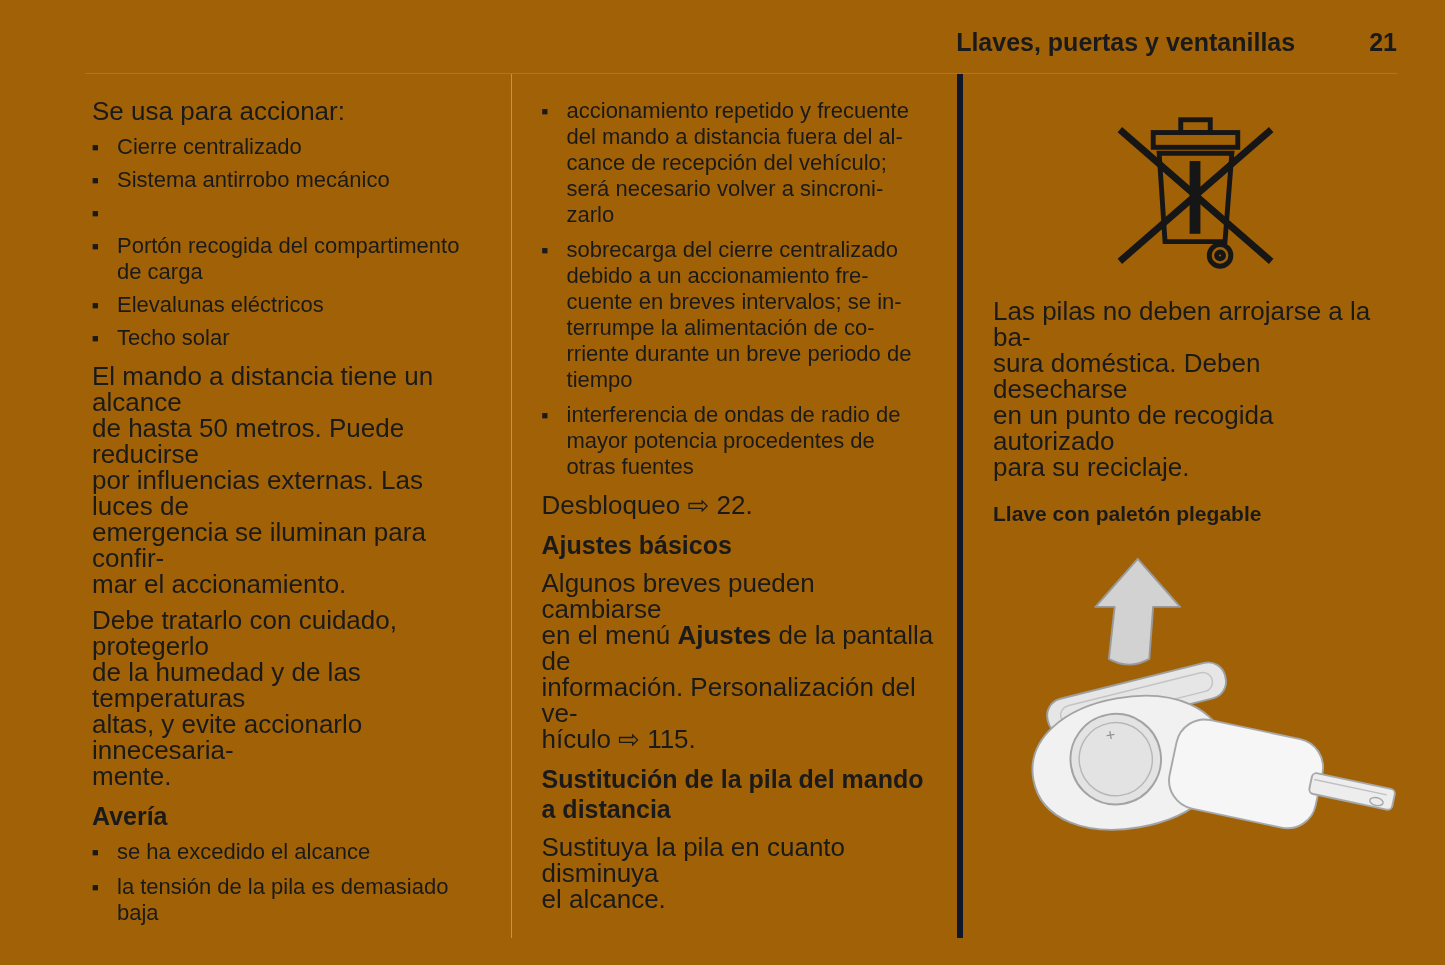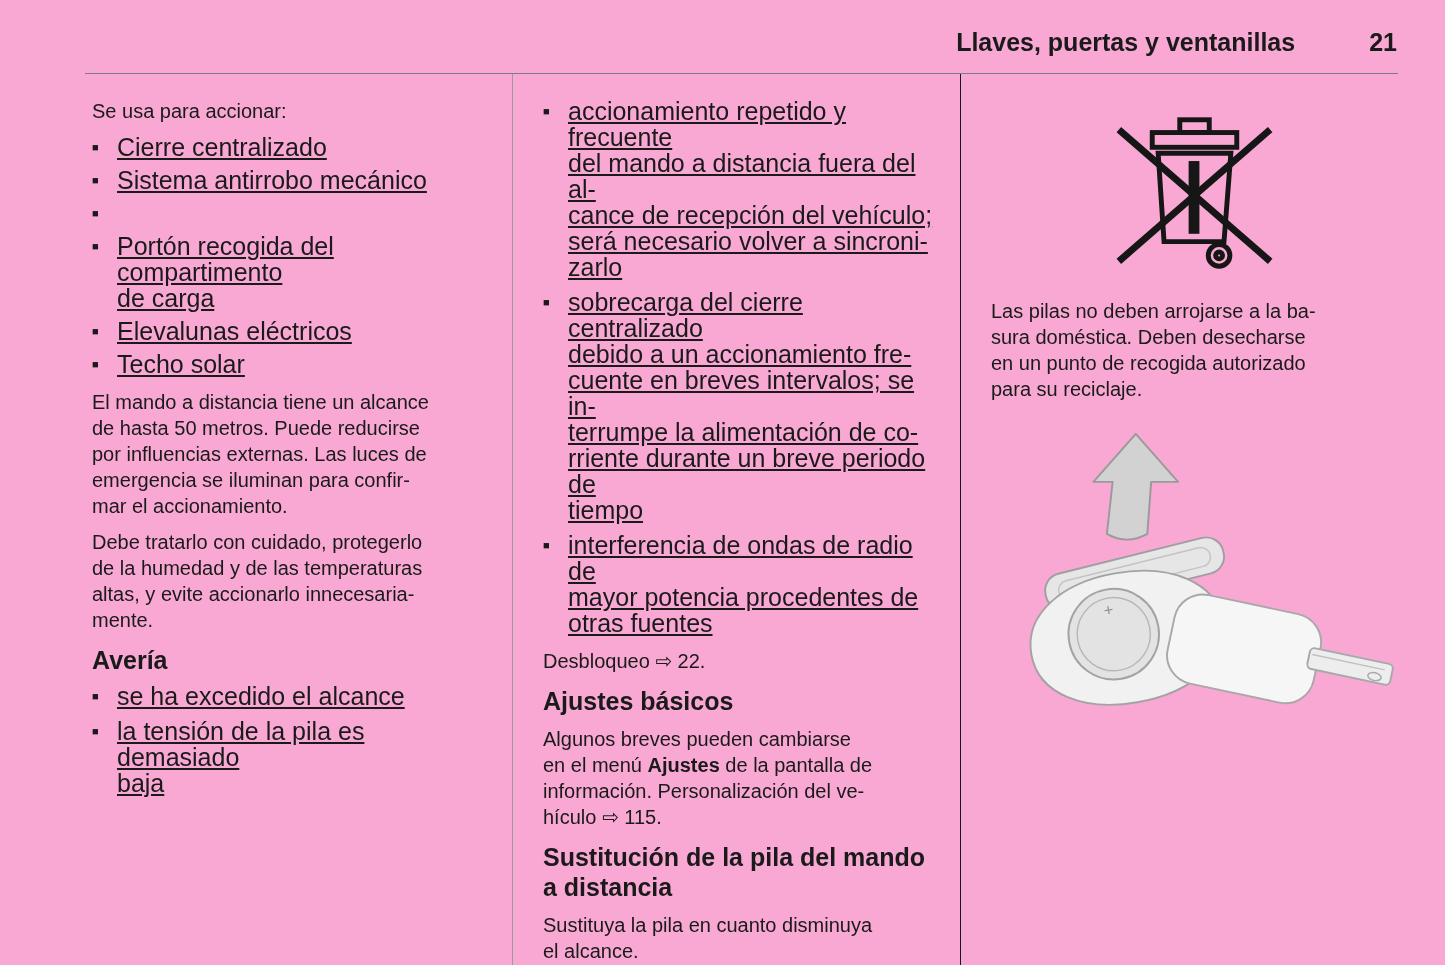--- a/index.html
+++ b/index.html
@@ -1,43 +1,43 @@
 <!DOCTYPE html>
 <html><head>
 <meta charset="utf-8">
 <style>
   html,body{margin:0;padding:0;background:#e8e8e8;}
   .page{
-    width:1445px;height:965px;background:#f9a8d4;margin:0 auto;
+    width:1445px;height:965px;background:#a16207;margin:0 auto;
     font-family:"Liberation Sans","DejaVu Sans",sans-serif;color:#1a1a1a;
     position:relative;overflow:hidden;box-sizing:border-box;
   }
   .page-header{
     display:flex;justify-content:flex-end;align-items:baseline;
     padding:28px 48px 16px 85px;
   }
   .header-title{font-size:25px;font-weight:bold;}
   .page-number{font-size:25px;font-weight:bold;margin-left:74px;}
   .header-rule{margin:0 47px 0 85px;border-top:1px solid #7d7d7d;height:0;}
   .columns{
     display:flex;align-items:stretch;margin:0 47px 0 92px;min-height:832px;
   }
   .col{box-sizing:border-box;padding-top:24px;}
   .col1{width:420px;padding-right:26px;}
   .col2{width:448px;padding-left:30px;padding-right:18px;border-left:1px solid #9a9a9a;}
-  .col3{flex:1;padding-left:30px;border-left:1px solid #0f172a;}
+  .col3{flex:1;padding-left:30px;border-left:6px solid #0f172a;}
   p.body{
-    font-size:20px;line-height:26px;margin:10px 0;white-space:pre-line;
+    font-size:26px;line-height:26px;margin:10px 0;white-space:pre-line;
   }
   .col > :first-child{margin-top:0;}
   ul.bullets{list-style:none;margin:6px 0 12px;padding:0;}
   ul.bullets li{display:flex;margin:0 0 7px 0;}
   ul.bullets.spaced li{margin-bottom:9px;}
   .sq{width:25px;flex-shrink:0;font-size:11px;line-height:26px;color:#1a1a1a;}
-  .li-text{font-size:25px;line-height:26px;white-space:pre-line;text-decoration:underline;}
+  .li-text{font-size:22px;line-height:26px;white-space:pre-line;}
   h2.heading{
     font-size:25px;line-height:30px;font-weight:bold;margin:12px 0 8px;
     white-space:pre-line;
   }
   h3.subheading{
     font-size:21px;line-height:27px;font-weight:bold;margin:20px 0 8px;
     white-space:pre-line;
   }
   .figure{display:flex;justify-content:center;}
   .figure.weee{margin:4px 0 14px;}
@@ -171,20 +171,21 @@
             <line x1="164" y1="28" x2="10" y2="162"></line>
           </g>
         </svg>
       </div>
 
       <p class="body">Las pilas no deben arrojarse a la ba-
 sura doméstica. Deben desecharse
 en un punto de recogida autorizado
 para su reciclaje.</p>
 
+      <h3 class="subheading">Llave con paletón plegable</h3>
 
       <div class="figure key">
         <svg viewBox="0 0 420 320" width="405" height="308" xmlns="http://www.w3.org/2000/svg">
 
           <path d="M150,6 L194,56 L166,56 L162,110 Q141,122 120,110 L126,56 L106,56 Z" fill="#d2d2d2" stroke="#9a9a9a" stroke-width="2" stroke-linejoin="round"></path>
 
           <g transform="rotate(-14 150 152)">
             <rect x="54" y="132" width="190" height="38" rx="18" fill="#e6e6e6" stroke="#9f9f9f" stroke-width="2"></rect>
             <rect x="68" y="141" width="162" height="20" rx="10" fill="none" stroke="#c4c4c4" stroke-width="1.5"></rect>
           </g>

